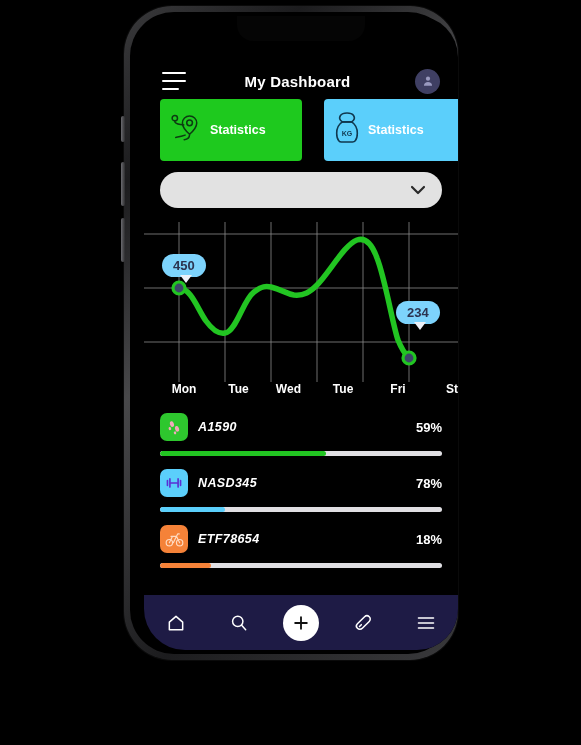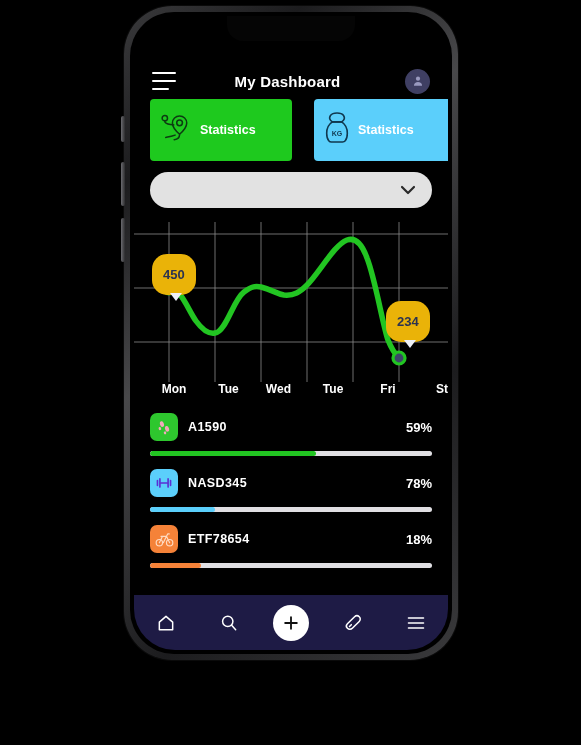--- a/index.html
+++ b/index.html
@@ -31,21 +31,21 @@
     left: 130px;
     top: 12px;
     width: 322px;
     height: 642px;
     border-radius: 44px;
     background: #000;
     overflow: hidden;
   }
   #phone-screen {
     position: absolute;
-    left: 134px;
+    left: 144px;
     top: 16px;
     width: 314px;
     height: 634px;
     border-radius: 41px;
     background: #000000;
     overflow: hidden;
   }
   
   .side-btn {
     position: absolute;
@@ -191,26 +191,26 @@
   .x-axis-labels .tick {
     flex: 1;
     text-align: right;
     color: #ffffff;
     font-size: 12px;
     font-weight: 600;
   }
 
   .tooltip {
     position: absolute;
-    background: #eab308;
+    background: #7dd3fc;
     color: #2b3350;
     font-size: 13px;
     font-weight: bold;
     border-radius: 15px;
-    padding: 14px 11px;
+    padding: 5px 11px;
     line-height: 1;
   }
   .tooltip::after {
     content: "";
     position: absolute;
     bottom: -6px;
     left: 18px;
     width: 0; height: 0;
     border-left: 6px solid transparent;
     border-right: 6px solid transparent;
@@ -241,20 +241,21 @@
     justify-content: center;
     flex: none;
     margin-right: 10px;
   }
   .metric-name {
     color: #ffffff;
     font-size: 12.5px;
     font-weight: bold;
     letter-spacing: 0.4px;
     flex: 1;
+    font-style: italic;
   }
   .metric-pct {
     color: #ffffff;
     font-size: 13px;
     font-weight: 600;
   }
   .metric-track {
     height: 5px;
     background: #e0dfe3;
     border-radius: 3px;

